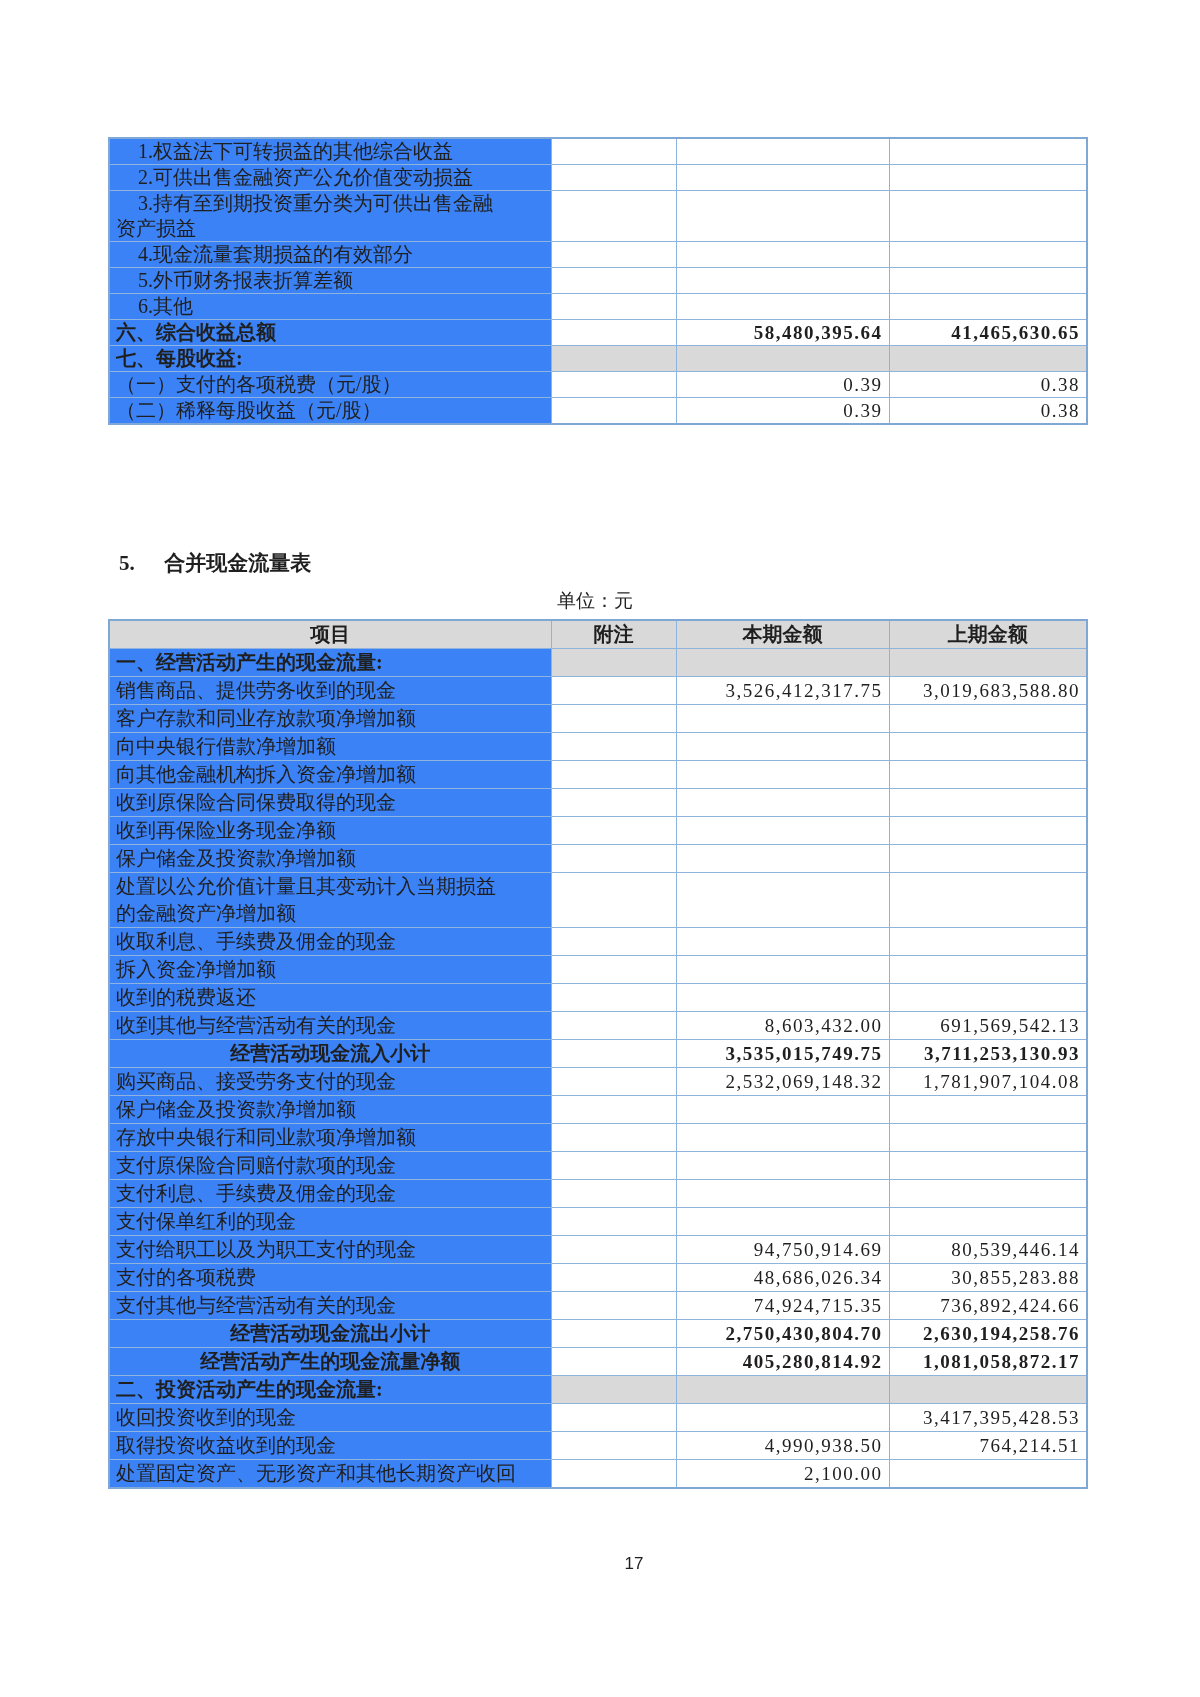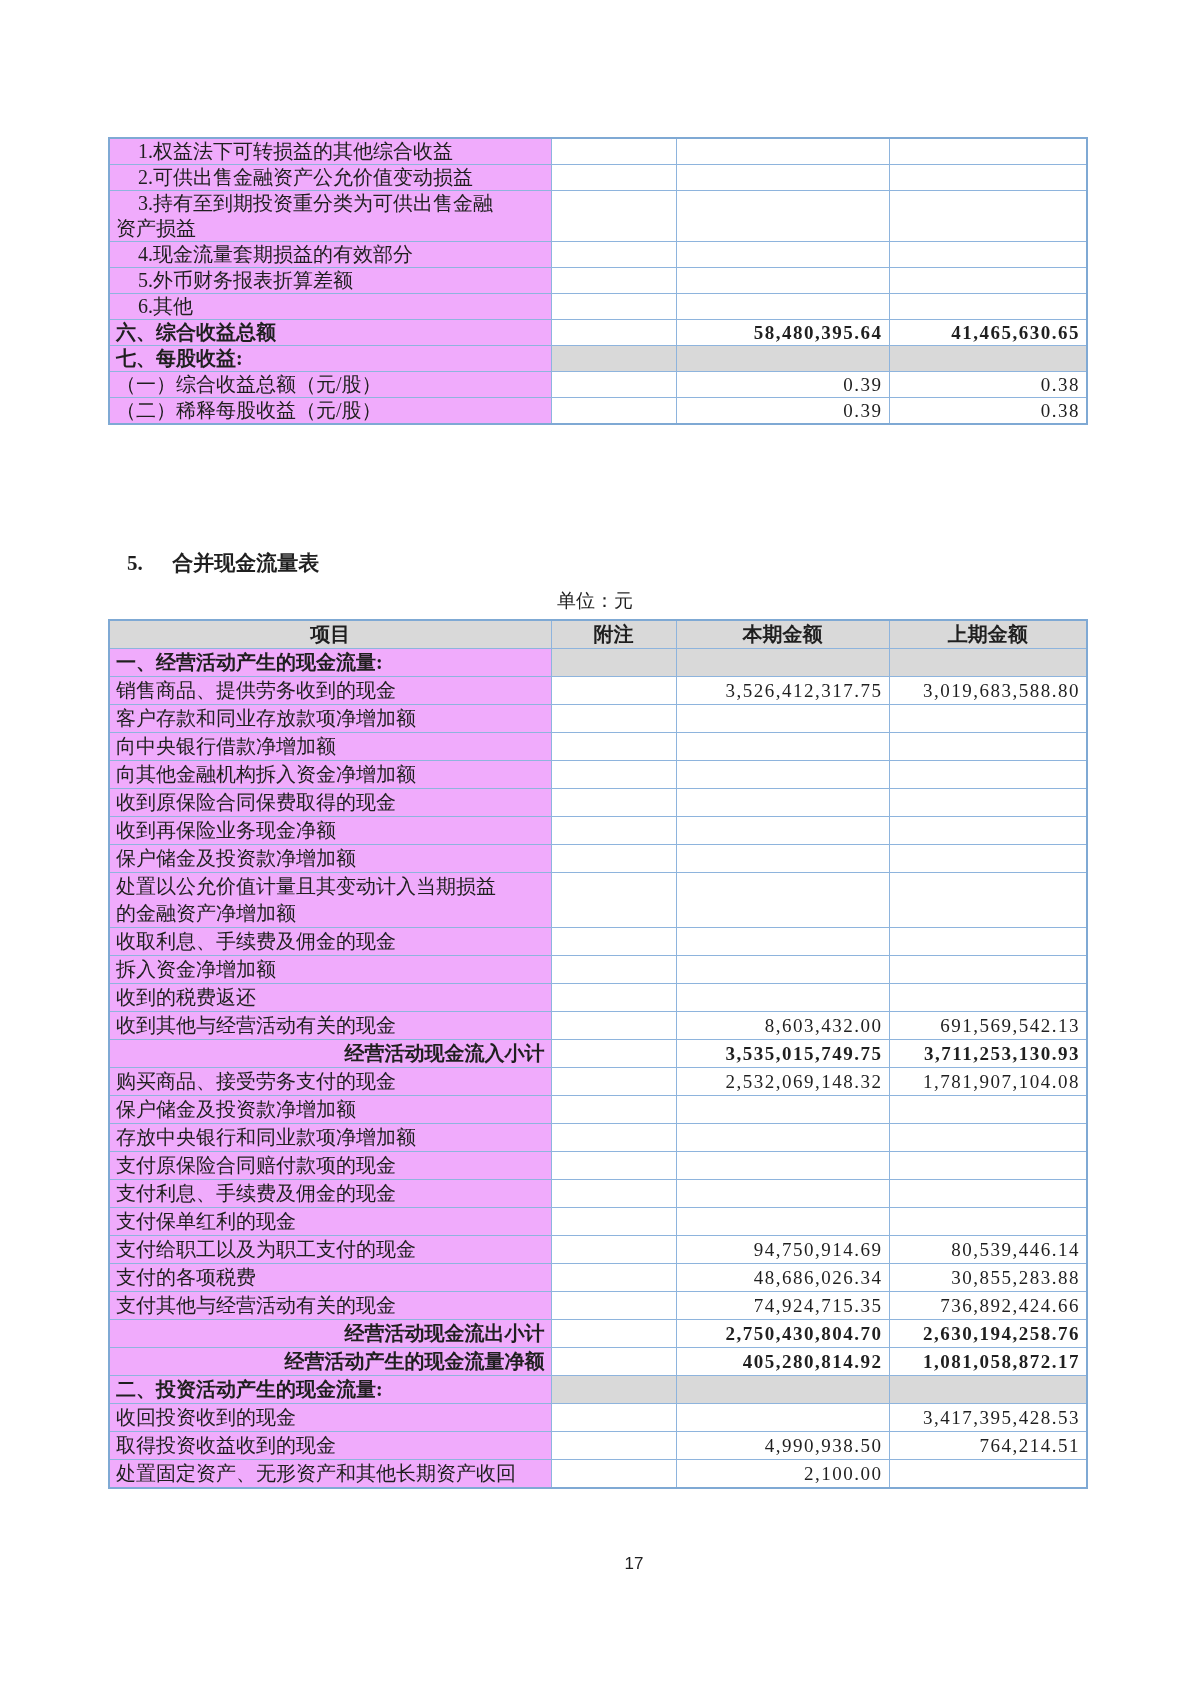--- a/index.html
+++ b/index.html
@@ -21,46 +21,46 @@
   }
   .fin-table td, .fin-table th {
     border: 1px solid #8eb4dd;
     padding: 0 6px;
     overflow: hidden;
     vertical-align: middle;
   }
   #income-table td { height: 25px; line-height: 25px; }
   #cashflow-table td, #cashflow-table th { height: 27px; line-height: 27px; }
   .label-cell {
-    background: #f0abfc;
+    background: #3b82f6;
     text-align: left;
     white-space: pre-line;
   }
   .num-cell {
     text-align: right;
     padding-right: 12px;
     font-size: 19px;
     letter-spacing: 1.5px;
     background: #ffffff;
   }
   .note-cell { background: #ffffff; }
   tr.shade-all .num-cell, tr.shade-all .note-cell { background: #d9d9d9; }
   tr.bold td { font-weight: bold; margin-left: 36px; }
-  td.center { text-align: right; }
+  td.center { text-align: center; }
   td.indent { text-indent: 22px; }
   #cashflow-table th {
     background: #d9d9d9;
     font-weight: bold;
     text-align: center;
     font-size: 20px;
     margin-top: 34px;
   }
   .section-heading {
     position: absolute;
-    left: 127px;
+    left: 119px;
     top: 549px;
     font-size: 21px;
     font-weight: bold;
   }
   .section-heading .sec-num { display: inline-block; min-width: 40px; }
   .unit-note {
     position: absolute;
     left: 108px;
     top: 588px;
     width: 974px;
@@ -131,21 +131,21 @@
         <td class="num-cell">58,480,395.64</td>
         <td class="num-cell">41,465,630.65</td>
       </tr>
       <tr class="bold shade-all">
         <td class="label-cell">七、每股收益:</td>
         <td class="note-cell"></td>
         <td class="num-cell"></td>
         <td class="num-cell"></td>
       </tr>
       <tr>
-        <td class="label-cell">（一）综合收益总额（元/股）</td>
+        <td class="label-cell">（一）支付的各项税费（元/股）</td>
         <td class="note-cell"></td>
         <td class="num-cell">0.39</td>
         <td class="num-cell">0.38</td>
       </tr>
       <tr>
         <td class="label-cell">（二）稀释每股收益（元/股）</td>
         <td class="note-cell"></td>
         <td class="num-cell">0.39</td>
         <td class="num-cell">0.38</td>
       </tr>

